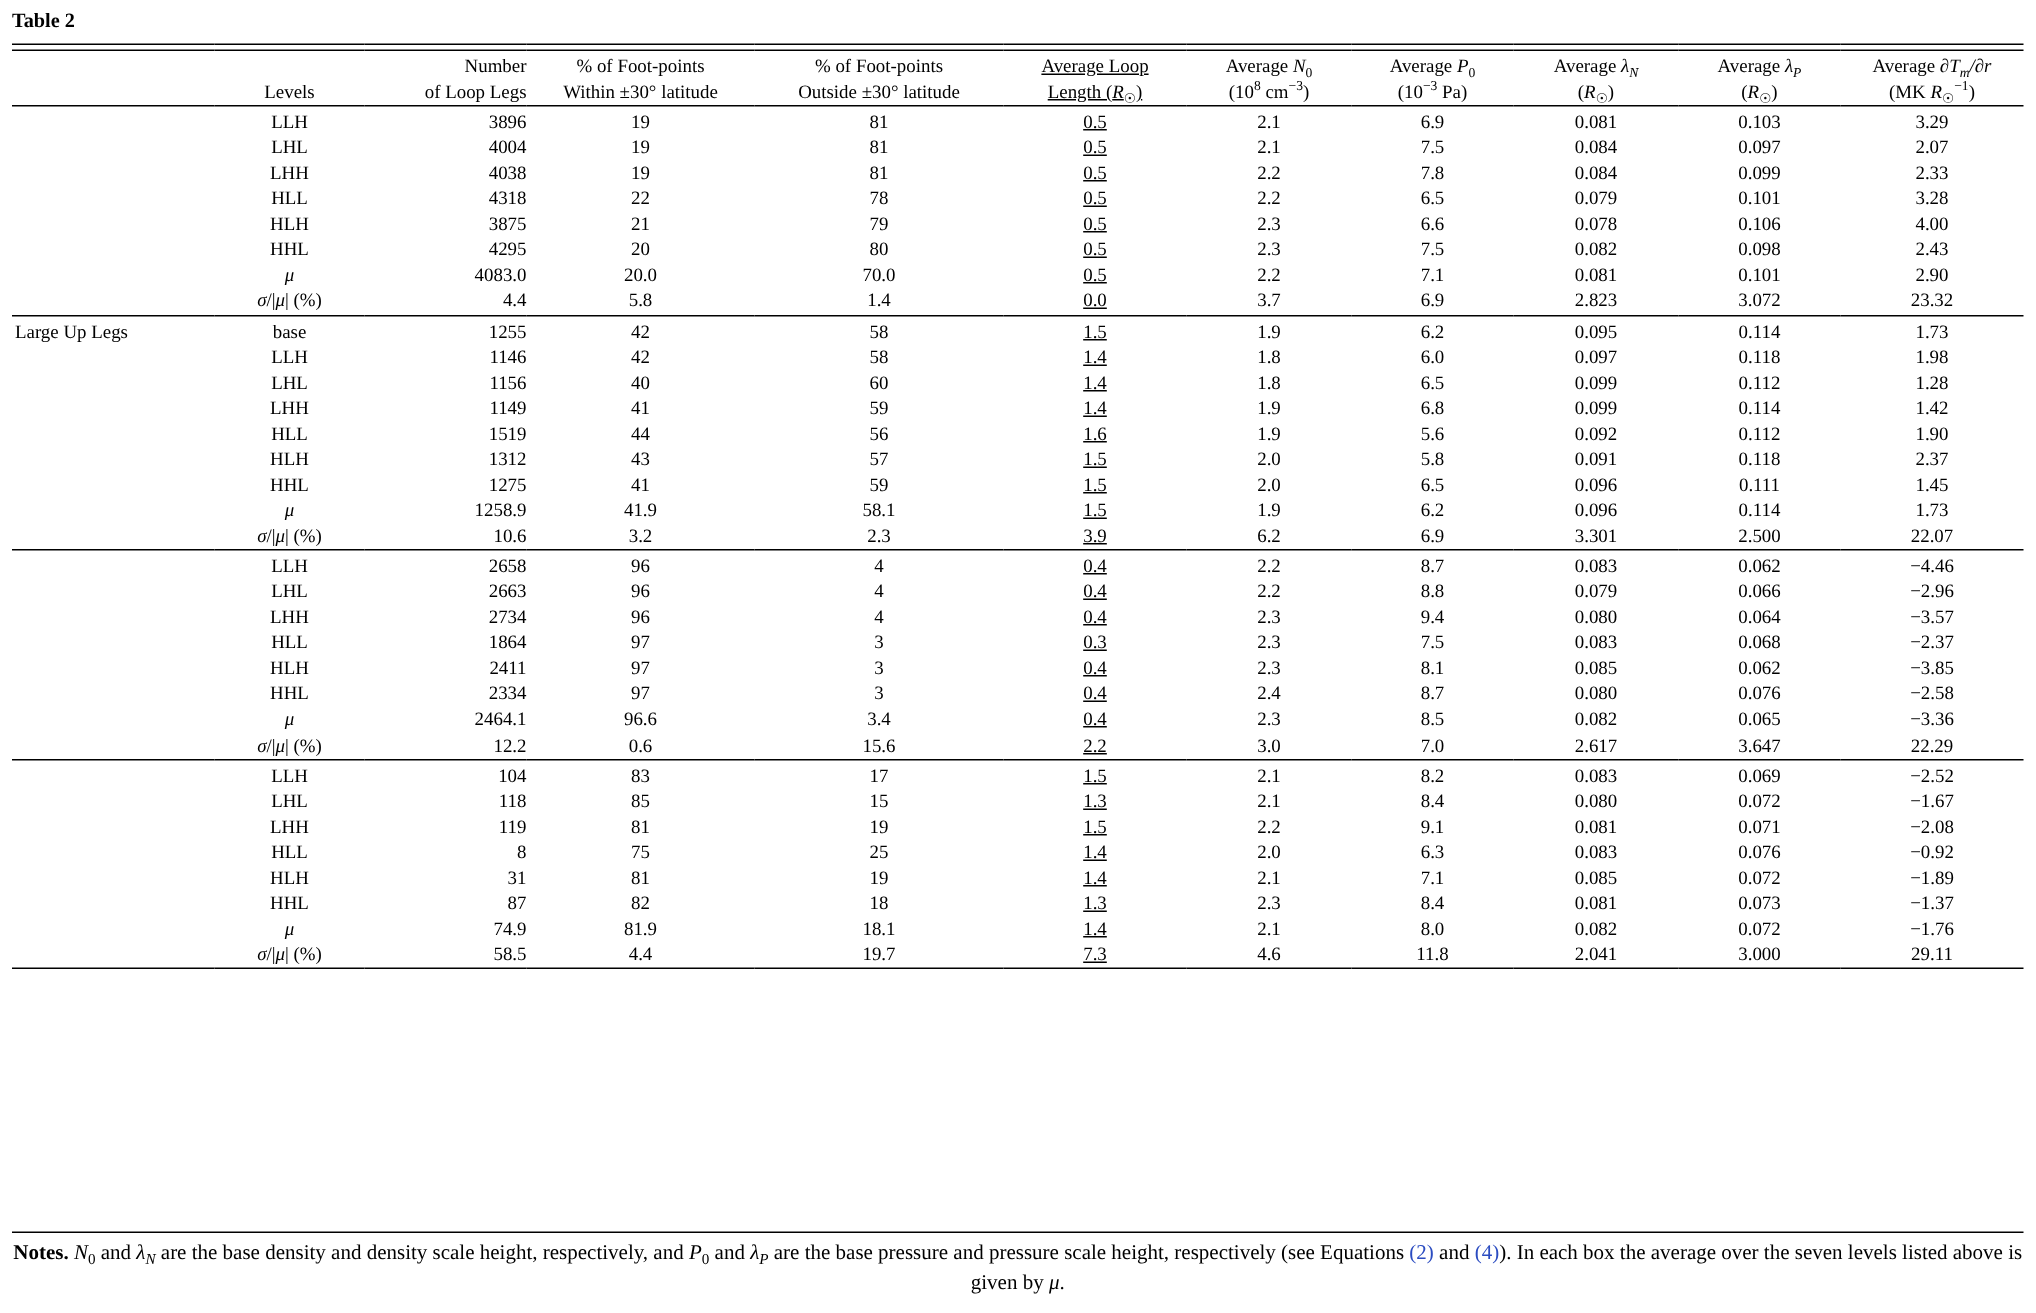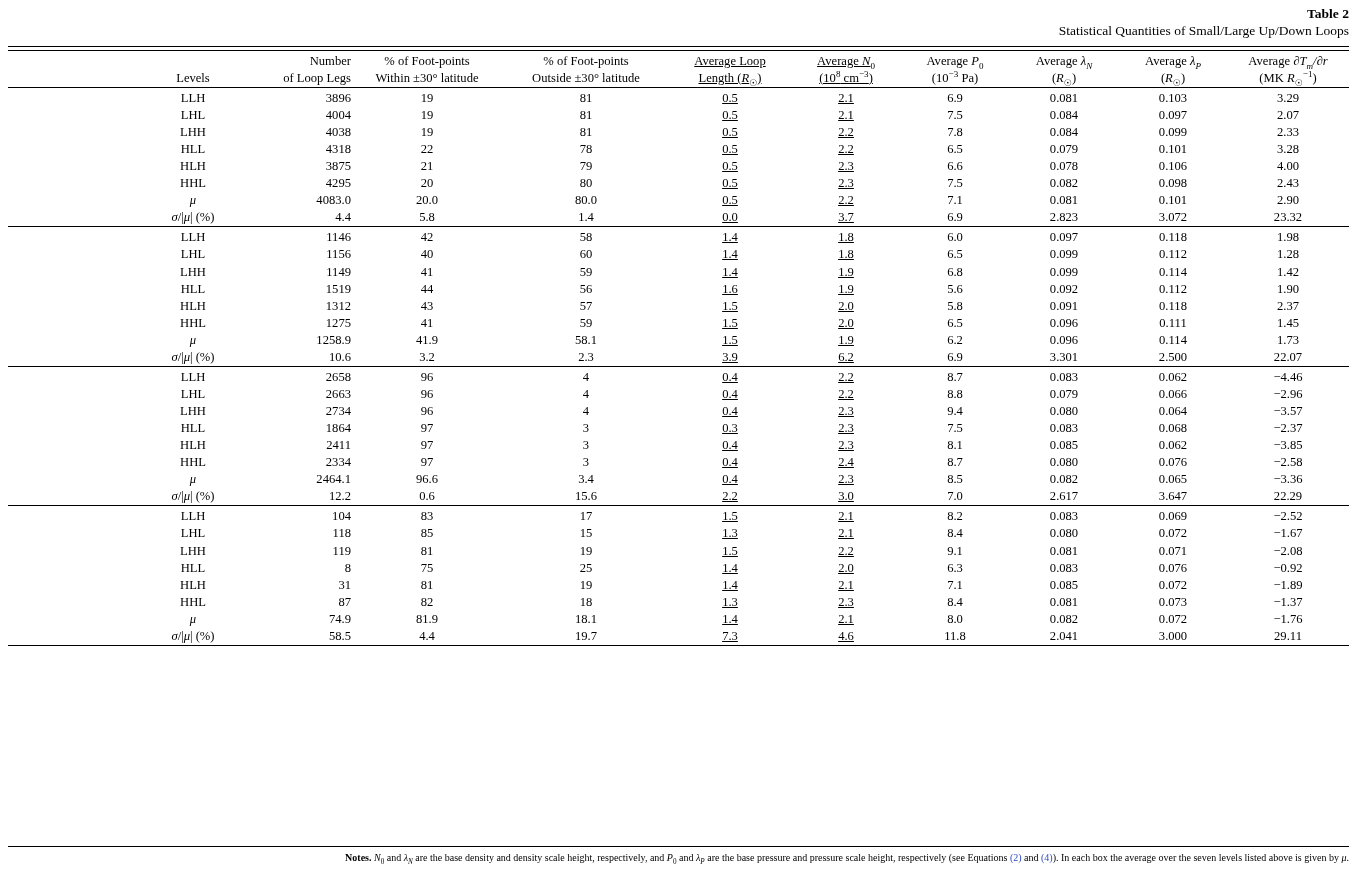--- a/index.html
+++ b/index.html
@@ -15,21 +15,21 @@
     font-size: 13px;
   }
   .page {
     position: relative;
     width: 1357px;
     height: 875px;
     box-sizing: border-box;
     padding: 6px 8px 0 8px;
   }
   .caption {
-    text-align: right;
+    text-align: left;
     line-height: 1.25;
     margin-bottom: 6px;
   }
   .caption .tnum {
     font-weight: bold;
     font-size: 13.5px;
     display: block;
   }
   .caption .ttitle {
     font-size: 13.5px;
@@ -66,53 +66,52 @@
     white-space: nowrap;
   }
   tbody td.level {
     text-align: center;
   }
   td.c-levels  { width: 100px; }
   td.c-num     { width: 108px; text-align: right; }
   td.c-in30    { width: 152px; }
   td.c-out30   { width: 166px; }
   td.c-loop    { width: 122px; text-decoration: underline; }
-  td.c-n0      { width: 110px; text-decoration: underline; }
+  td.c-n0      { width: 110px; }
   td.c-p0      { width: 108px; margin-top: 10px; }
   td.c-lamn    { width: 110px; }
   td.c-lamp    { width: 108px; }
   td.c-dtm     { width: 122px; }
 
   sub, sup { font-size: 0.72em; line-height: 0; }
   i, .mi { font-style: italic; }
 
   .notes {
     position: absolute;
     left: 8px;
     right: 8px;
     bottom: 10px;
-    font-size: 10px;
+    font-size: 14px;
     line-height: 1.38;
-    text-align: right;
+    text-align: center;
   }
   .notes b { font-weight: bold; }
   .notes .lnk { color: #2b4cc1; }
   .notes-rule {
     border-top: 1.6px solid #000;
     margin-bottom: 4px;
   }
 </style>
 </head>
 <body>
 
 <div class="page">
 
   <div class="caption">
     <span class="tnum">Table 2</span>
-    <span class="ttitle">Statistical Quantities of Small/Large Up/Down Loops</span>
   </div>
 
   <table class="main">
     <tbody>
       <tr class="rule-top">
           <td colspan="11"></td>
         </tr>
       <tr class="rule-dbl-b">
           <td colspan="11"></td>
         </tr>
@@ -242,21 +241,21 @@
           <td class="c-p0">7.5</td>
           <td class="c-lamn">0.082</td>
           <td class="c-lamp">0.098</td>
           <td class="c-dtm">2.43</td>
         </tr>
         <tr>
           <td class="rowgroup"></td>
           <td class="level c-levels"><i>μ</i></td>
           <td class="c-num">4083.0</td>
           <td class="c-in30">20.0</td>
-          <td class="c-out30">80.0</td>
+          <td class="c-out30">70.0</td>
           <td class="c-loop">0.5</td>
           <td class="c-n0">2.2</td>
           <td class="c-p0">7.1</td>
           <td class="c-lamn">0.081</td>
           <td class="c-lamp">0.101</td>
           <td class="c-dtm">2.90</td>
         </tr>
         <tr>
           <td class="rowgroup"></td>
           <td class="level c-levels"><i>σ</i>/|<i>μ</i>| (%)</td>
@@ -267,20 +266,33 @@
           <td class="c-n0">3.7</td>
           <td class="c-p0">6.9</td>
           <td class="c-lamn">2.823</td>
           <td class="c-lamp">3.072</td>
           <td class="c-dtm">23.32</td>
         </tr>
         <tr class="rule-thin">
           <td colspan="11"></td>
         </tr>
         <tr>
+          <td class="rowgroup">Large Up Legs</td>
+          <td class="level c-levels">base</td>
+          <td class="c-num">1255</td>
+          <td class="c-in30">42</td>
+          <td class="c-out30">58</td>
+          <td class="c-loop">1.5</td>
+          <td class="c-n0">1.9</td>
+          <td class="c-p0">6.2</td>
+          <td class="c-lamn">0.095</td>
+          <td class="c-lamp">0.114</td>
+          <td class="c-dtm">1.73</td>
+        </tr>
+        <tr>
           <td class="rowgroup"></td>
           <td class="level c-levels">LLH</td>
           <td class="c-num">1146</td>
           <td class="c-in30">42</td>
           <td class="c-out30">58</td>
           <td class="c-loop">1.4</td>
           <td class="c-n0">1.8</td>
           <td class="c-p0">6.0</td>
           <td class="c-lamn">0.097</td>
           <td class="c-lamp">0.118</td>

